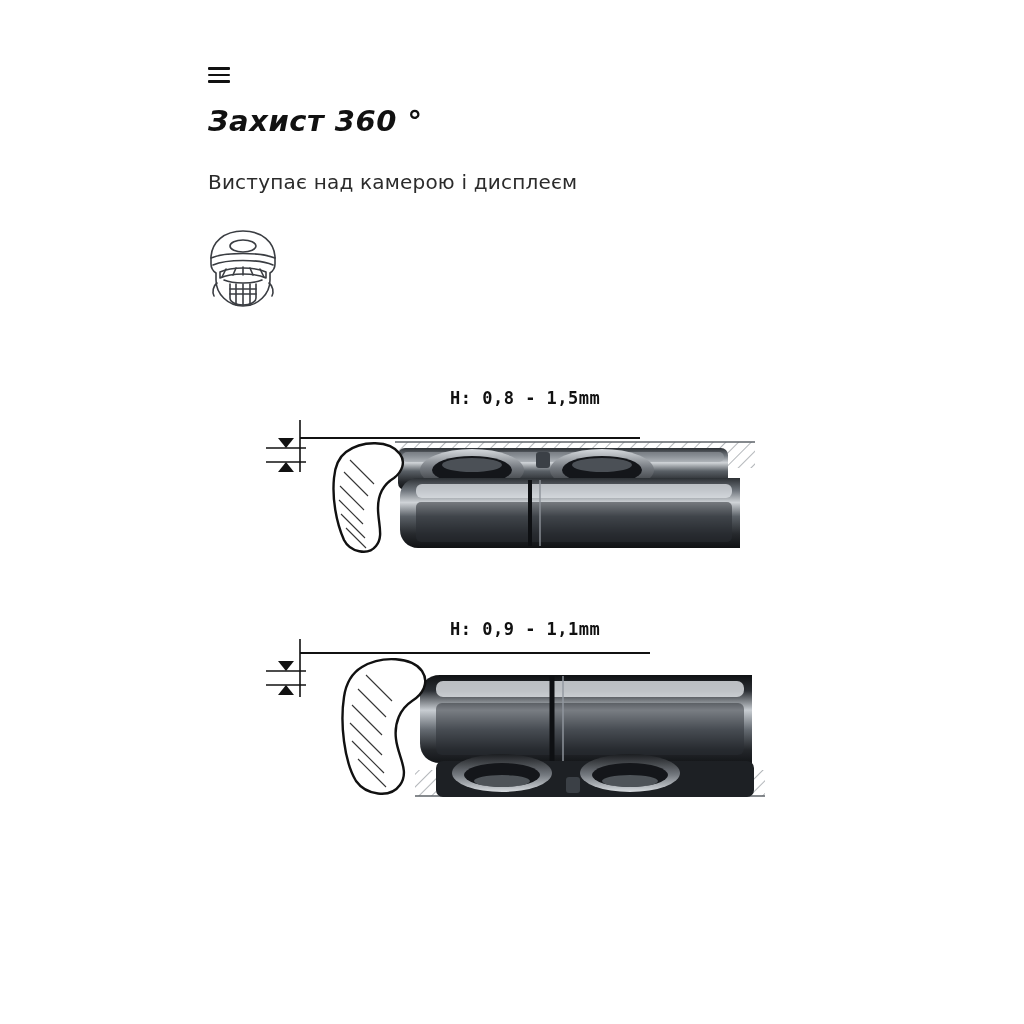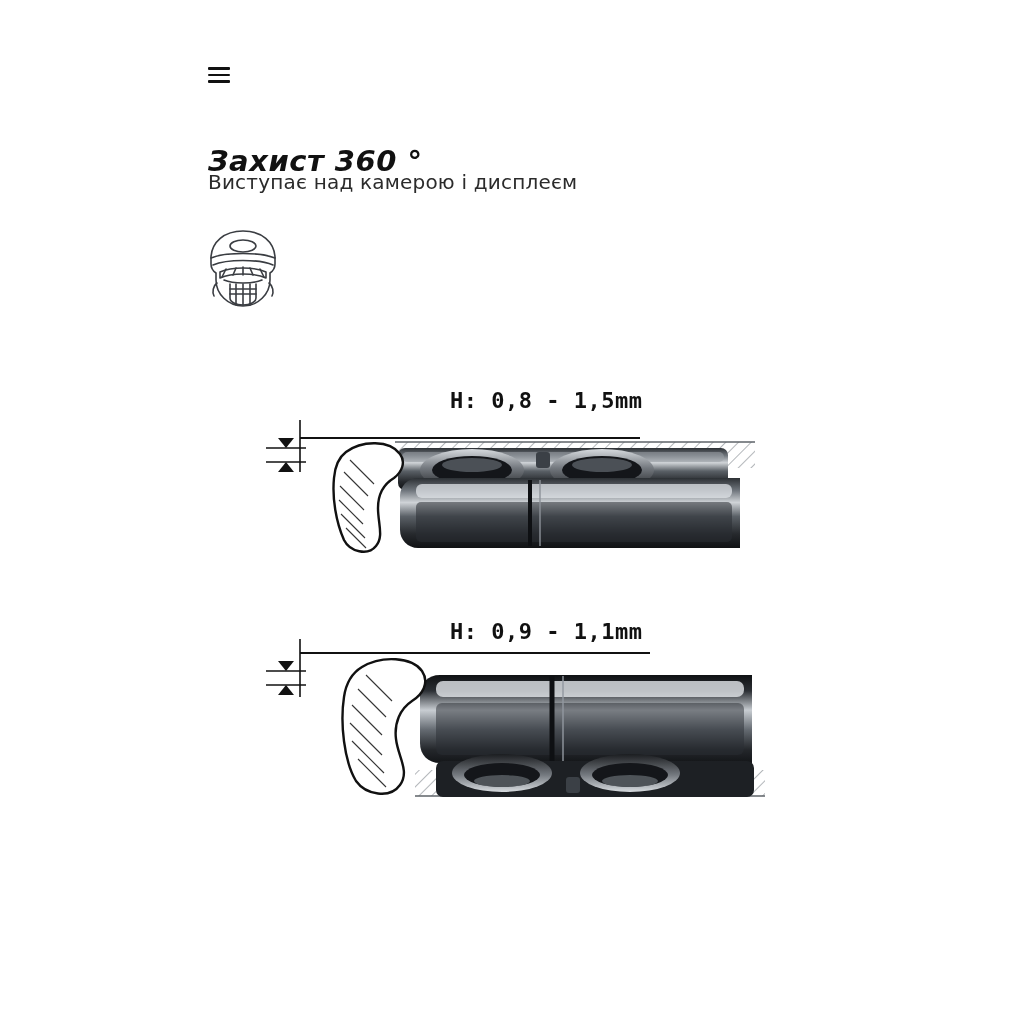--- a/index.html
+++ b/index.html
@@ -45,21 +45,20 @@
     position: absolute;
     left: 208px;
     top: 104px;
     font-family: "DejaVu Sans", sans-serif;
     font-size: 29px;
     font-weight: bold;
     font-style: italic;
     letter-spacing: 0.5px;
     color: #111111;
     white-space: nowrap;
-    margin-top: 40px;
   }
 
   .subtitle {
     position: absolute;
     left: 208px;
     top: 170px;
     font-family: "DejaVu Sans", sans-serif;
     font-size: 20px;
     color: #2b2b2b;
     letter-spacing: 0.2px;
@@ -79,21 +78,21 @@
     position: absolute;
     left: 240px;
     width: 560px;
   }
   #diagram-top { top: 380px; height: 215px; }
   #diagram-bottom { top: 605px; height: 235px; text-align: right; }
 
   .dim-label {
     position: absolute;
     font-family: "DejaVu Sans Mono", monospace;
-    font-size: 22px;
+    font-size: 17px;
     font-weight: 600;
     color: #111111;
     letter-spacing: 0.5px;
     white-space: nowrap;
   }
   #label-top { left: 210px; top: 8px; }
   #label-bottom { left: 210px; top: 14px; }
 
   svg { display: block; }
 </style>

